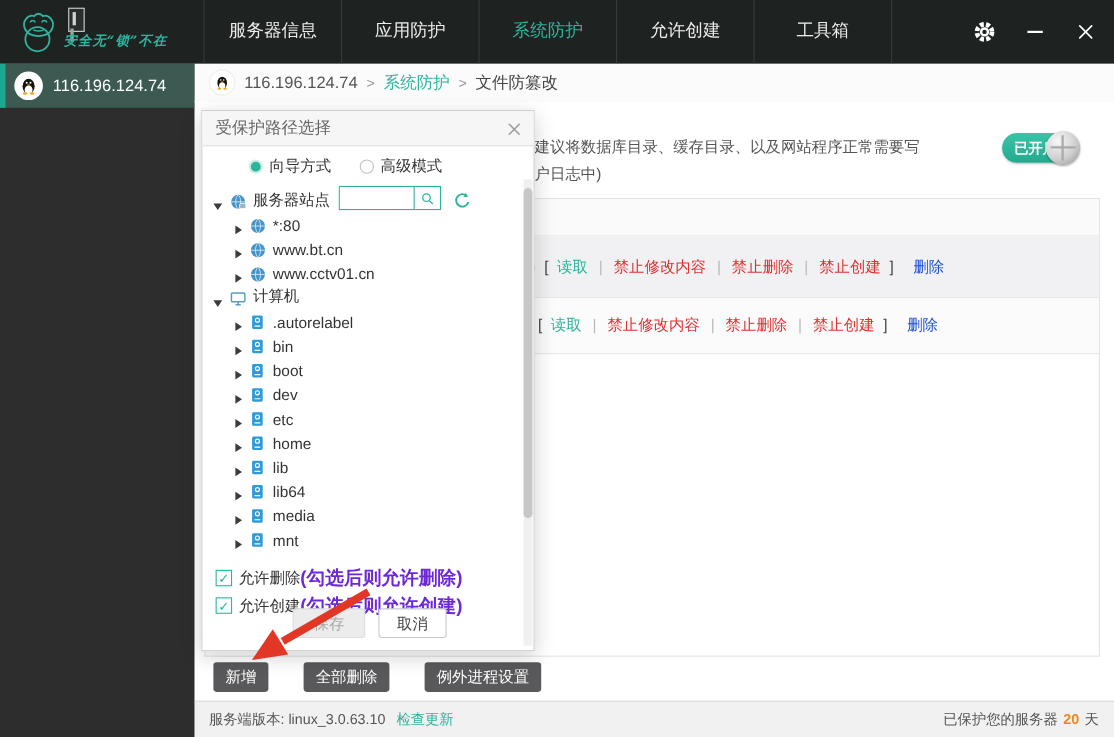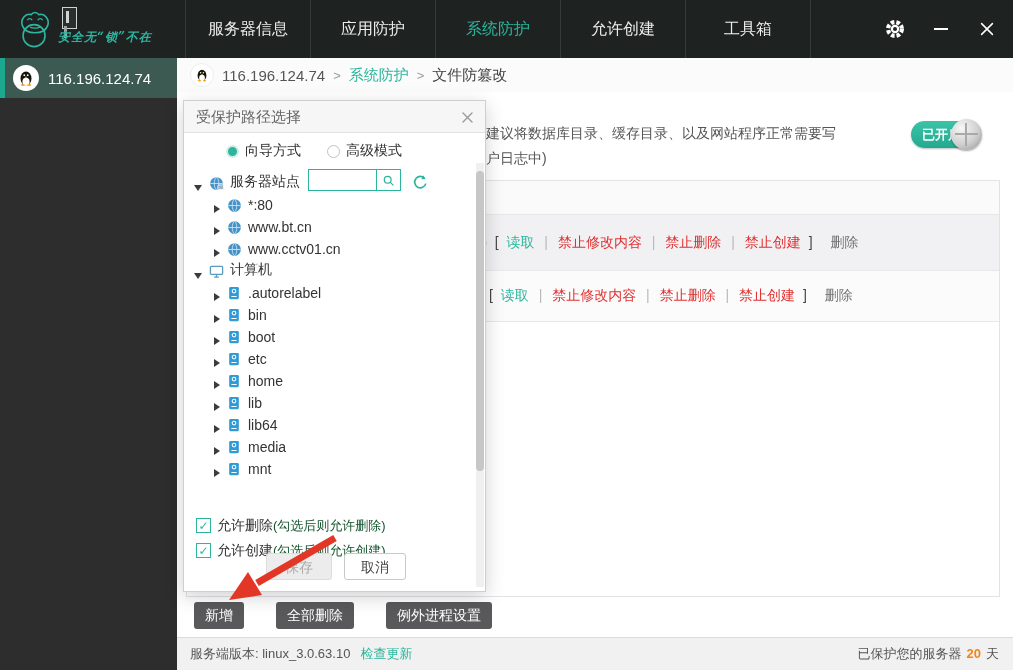--- a/index.html
+++ b/index.html
@@ -50,21 +50,21 @@
   .panel{position:absolute;left:9px;top:88px;width:814px;height:417px;border:1px solid #e3e3e6;background:#fff;box-sizing:border-box;}
   .p-header{height:33px;background:#fafafa;border-bottom:1px solid #e7e7e9;}
   .p-row1{height:55px;background:#f1f1f4;border-bottom:1px solid #e7e7e9;display:flex;align-items:center;}
   .p-row2{height:50px;background:#fbfbfc;border-bottom:1px solid #e7e7e9;display:flex;align-items:center;}
   .rowline{font-size:14px;color:#333;white-space:nowrap;}
   .p-row1 .rowline{padding-left:292px;}
   .p-row2 .rowline{padding-left:298px;}
   .lk{cursor:pointer;text-decoration:none;text-align:right;}
   .lk.read{color:#2bb59c;}
   .lk.ban{color:#e03131;}
-  .lk.del{color:#737373;margin-left:10px;}
+  .lk.del{color:#1d4ed8;margin-left:10px;}
   .pipe{color:#c86; margin:0 6px;color:#b9b9b9;}
   .brk{color:#444;margin:0 4px;}
 
   .actions{position:absolute;left:17px;top:510px;display:flex;gap:32px;}
   .act-btn{height:27px;line-height:27px;padding:0 11px;background:#59595b;color:#fff;font-size:14px;border-radius:3px;cursor:pointer;white-space:nowrap;}
 
   
   .statusbar{position:absolute;left:177px;top:637px;width:836px;height:33px;background:#f1f1f1;border-top:1px solid #dbdbdb;box-sizing:border-box;font-size:13px;color:#555;}
   .sb-left{position:absolute;left:13px;top:0;height:32px;line-height:32px;display:flex;gap:10px;}
   .sb-update{color:#2bb59c;cursor:pointer;}
@@ -94,21 +94,21 @@
   .search-btn{width:23px;height:20px;border-left:1px solid #2bb59c;display:flex;align-items:center;justify-content:center;cursor:pointer;flex:none;}
   .refresh-btn{margin-left:5px;cursor:pointer;display:flex;align-items:center;}
   .scrollbar{position:absolute;right:1px;top:62px;width:8px;height:424px;background:#f0f0f0;z-index:21;}
   .scroll-thumb{position:absolute;left:0;top:8px;width:8px;height:300px;background:#c7c7c7;border-radius:4px;}
 
   .m-checks{padding:8px 0 0 12px;}
   .check-row{height:25px;display:flex;align-items:center;cursor:pointer;}
   .cb{width:15px;height:15px;border:1px solid #2bb59c;background:#fff;box-sizing:border-box;display:flex;align-items:center;justify-content:center;margin-right:6px;flex:none;}
   .cb::after{content:"✓";color:#2bb59c;font-size:12px;font-weight:bold;line-height:1;}
   .cb-label{font-size:14px;color:#333;}
-  .cb-hint{font-size:13px;color:#14532d;}
+  .cb-hint{font-size:17px;color:#6d28d9;font-weight:bold;}
 
   .m-buttons{position:absolute;left:0;bottom:10px;width:100%;height:28px;}
   .btn-save{position:absolute;left:82px;width:66px;height:27px;line-height:27px;text-align:center;background:#ececec;border:1px solid #ddd;color:#a9a9a9;font-size:14px;border-radius:3px;box-sizing:border-box;cursor:default;}
   .btn-cancel{position:absolute;left:160px;width:62px;height:27px;line-height:27px;text-align:center;background:#fff;border:1px solid #c9c9c9;color:#444;font-size:14px;border-radius:3px;box-sizing:border-box;cursor:pointer;}
 
   .arrow-overlay{position:absolute;left:205px;top:528px;width:150px;height:82px;z-index:50;pointer-events:none;}
 </style>
 </head>
 <body>
 
@@ -378,20 +378,31 @@
       </div>
       <div class="trow ind2">
         <span class="tri-r"></span>
         <span class="ticon">
             <svg width="14" height="14" viewBox="0 0 16 16">
               <rect x="2.5" y="1" width="11" height="14" rx="1.5" fill="#2f9bd6"></rect>
               <circle cx="8" cy="5.8" r="2.1" fill="none" stroke="#fff" stroke-width="1.2"></circle>
               <path d="M5 12h6" stroke="#fff" stroke-width="1.2"></path>
             </svg>
           </span>
+        <span>dev</span>
+      </div>
+      <div class="trow ind2">
+        <span class="tri-r"></span>
+        <span class="ticon">
+            <svg width="14" height="14" viewBox="0 0 16 16">
+              <rect x="2.5" y="1" width="11" height="14" rx="1.5" fill="#2f9bd6"></rect>
+              <circle cx="8" cy="5.8" r="2.1" fill="none" stroke="#fff" stroke-width="1.2"></circle>
+              <path d="M5 12h6" stroke="#fff" stroke-width="1.2"></path>
+            </svg>
+          </span>
         <span>etc</span>
       </div>
       <div class="trow ind2">
         <span class="tri-r"></span>
         <span class="ticon">
             <svg width="14" height="14" viewBox="0 0 16 16">
               <rect x="2.5" y="1" width="11" height="14" rx="1.5" fill="#2f9bd6"></rect>
               <circle cx="8" cy="5.8" r="2.1" fill="none" stroke="#fff" stroke-width="1.2"></circle>
               <path d="M5 12h6" stroke="#fff" stroke-width="1.2"></path>
             </svg>

